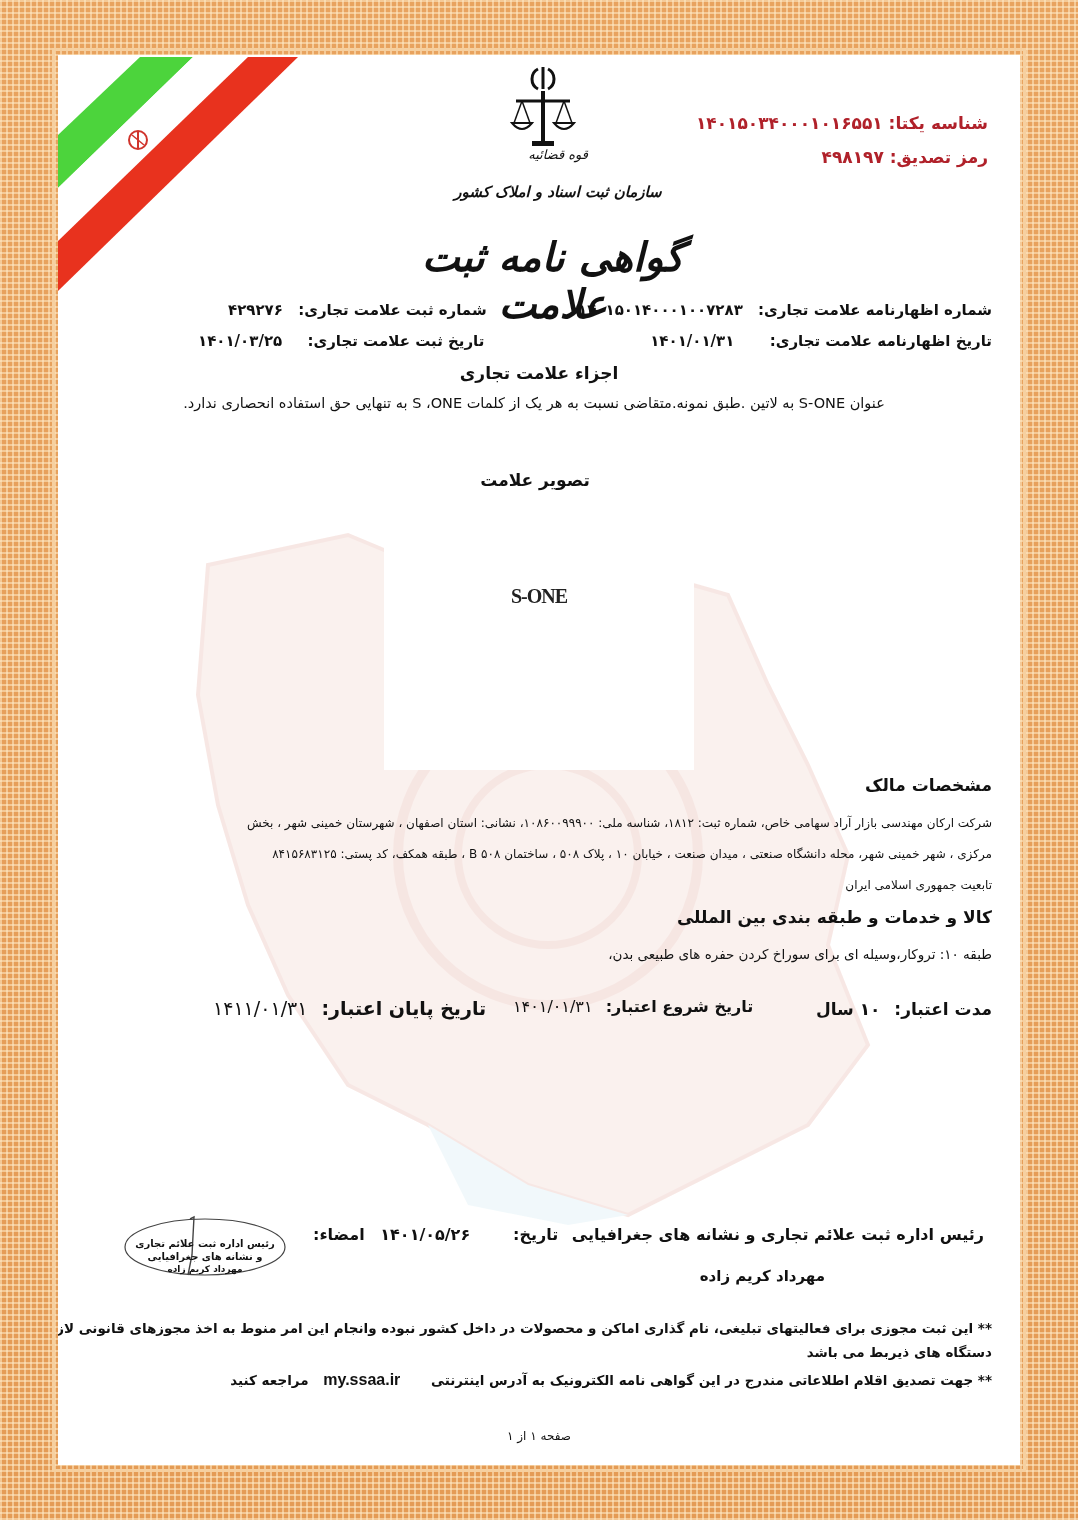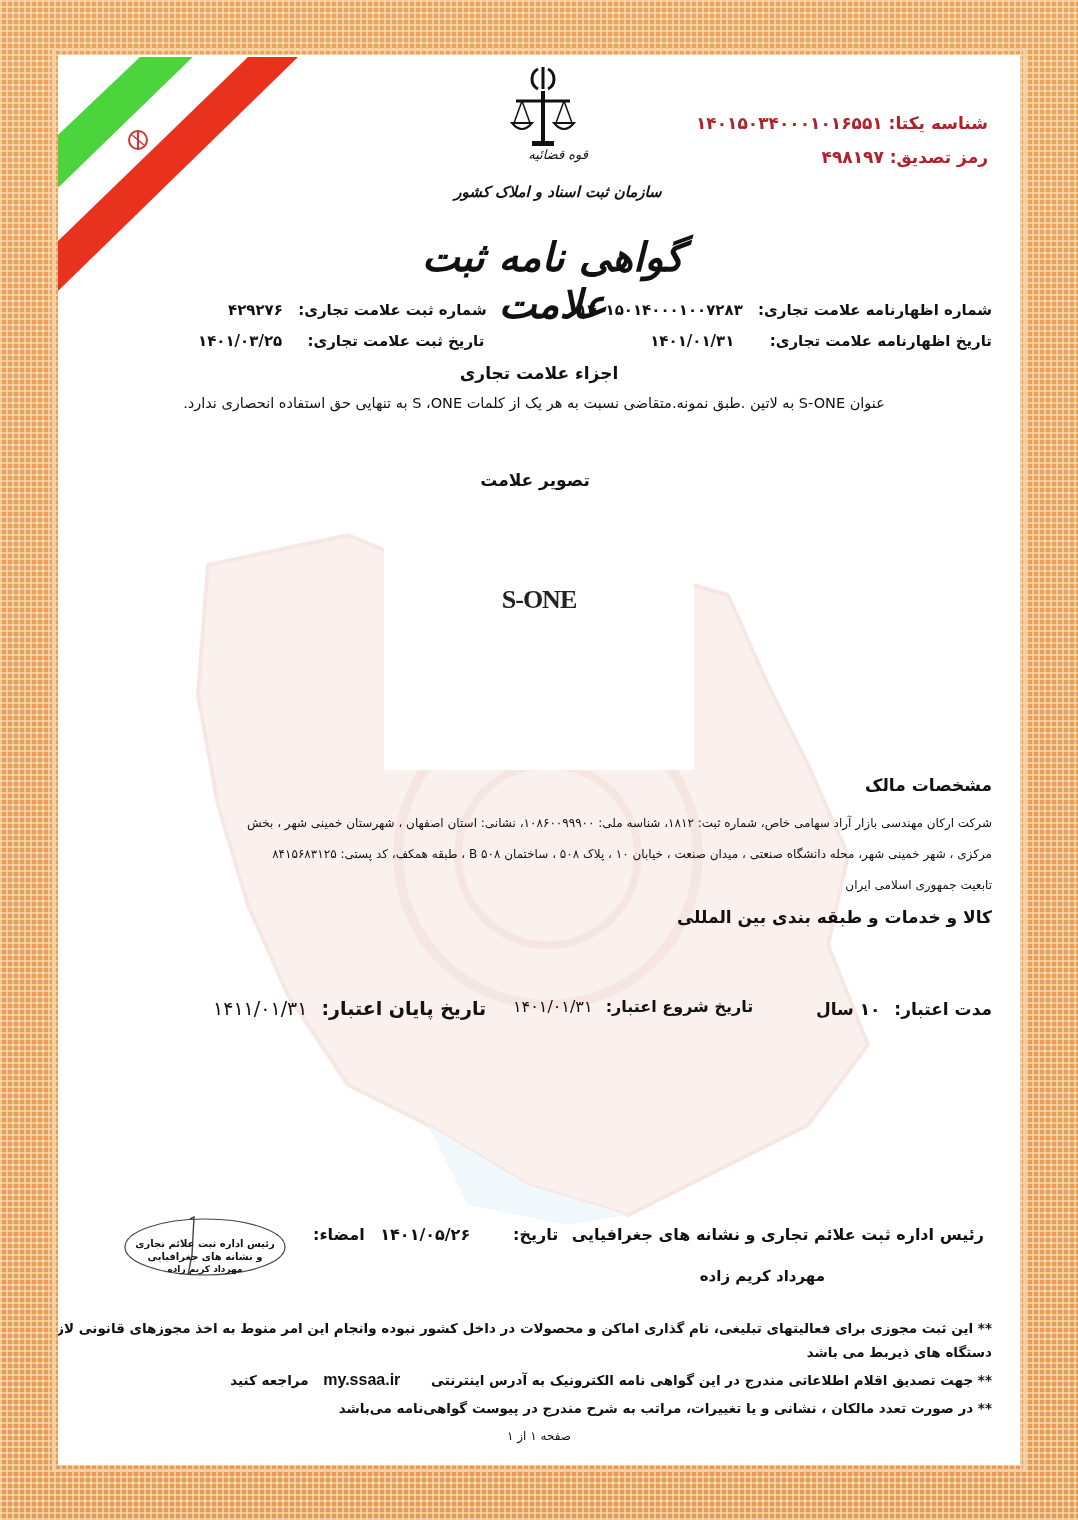--- a/index.html
+++ b/index.html
@@ -46,21 +46,21 @@
 
     .sec-title { font-size: 17px; font-weight: bold; }
     .body-text { font-size: 12px; line-height: 31px; }
 
     .trademark-box {
       position: absolute; left: 326px; top: 450px; width: 310px; height: 265px;
       background: #fff; z-index: 2;
     }
     .trademark-text {
       position: absolute; left: 0; right: 0; top: 80px; text-align: center;
-      font-family: "Liberation Serif", serif; font-weight: bold; font-size: 26px; letter-spacing: -1px; color: #222;
+      font-family: "Liberation Serif", serif; font-weight: bold; font-size: 20px; letter-spacing: -1px; color: #222;
       filter: blur(0.6px);
     }
     .seal {
       position: absolute; left: 62px; top: 1160px; width: 160px; height: 70px; z-index: 2;
     }
     .seal-text { position: absolute; left: 0; top: 22px; width: 170px; text-align: center; font-size: 10px; font-weight: bold; line-height: 13px; }
     .foot { font-size: 13.5px; font-weight: bold; white-space: nowrap; }
   </style>
 </head>
 <body>
@@ -142,20 +142,21 @@
 
   <div class="layer sec-title" style="right:28px; top:720px;">مشخصات مالک</div>
   <div class="layer body-text" style="right:28px; left:28px; top:753px;">
     <div>شرکت ارکان مهندسی بازار آراد سهامی خاص، شماره ثبت: ۱۸۱۲، شناسه ملی: ۱۰۸۶۰۰۹۹۹۰۰، نشانی: استان اصفهان ، شهرستان خمینی شهر ، بخش</div>
     <div>مرکزی ، شهر خمینی شهر، محله دانشگاه صنعتی ، میدان صنعت ، خیابان ۱۰ ، پلاک ۵۰۸ ، ساختمان ۵۰۸ B ، طبقه همکف، کد پستی: ۸۴۱۵۶۸۳۱۲۵</div>
     <div>تابعیت جمهوری اسلامی ایران</div>
   </div>
 
   <div class="layer sec-title" style="right:28px; top:852px;">کالا و خدمات و طبقه بندی بین المللی</div>
   <div class="layer" style="right:28px; top:884px; font-size:13.5px; line-height:30px;">
+    <div>طبقه ۱۰: تروکار،وسیله ای برای سوراخ کردن حفره های طبیعی بدن،</div>
   </div>
 
   <div class="layer" style="right:28px; top:944px; font-size:17px; font-weight:bold;">
     <span>مدت اعتبار:</span>
     <span style="margin-right:8px;">۱۰ سال</span>
   </div>
   <div class="layer" style="left:455px; top:942px; font-size:16px;">
     <span class="b">تاریخ شروع اعتبار:</span>
     <span style="margin-right:8px;">۱۴۰۱/۰۱/۳۱</span>
   </div>
@@ -184,15 +185,14 @@
     </div>
   </div>
 
   <div class="layer foot" style="right:28px; top:1265px;">** این ثبت مجوزی برای فعالیتهای تبلیغی، نام گذاری اماکن و محصولات در داخل کشور نبوده وانجام این امر منوط به اخذ مجوزهای قانونی لازم از</div>
   <div class="layer foot" style="right:28px; top:1289px;">دستگاه های ذیربط می باشد</div>
   <div class="layer foot" style="right:28px; top:1316px;">
     <span>** جهت تصدیق اقلام اطلاعاتی مندرج در این گواهی نامه الکترونیک به آدرس اینترنتی</span>
     <span style="font-family:'Liberation Sans', sans-serif; font-size:16px; margin:0 26px 0 10px;">my.ssaa.ir</span>
     <span>مراجعه کنید</span>
   </div>
-  <div class="layer foot" style="right:28px; top:1345px;">** در صورت تعدد مالکان ، نشانی و یا تغییرات، مراتب به شرح مندرج در پیوست گواهی‌نامه می‌باشد</div>
   <div class="layer" style="left:0; right:0; top:1374px; text-align:center; font-size:12px;">صفحه ۱ از ۱</div>
 </div>
 
 </body></html>

